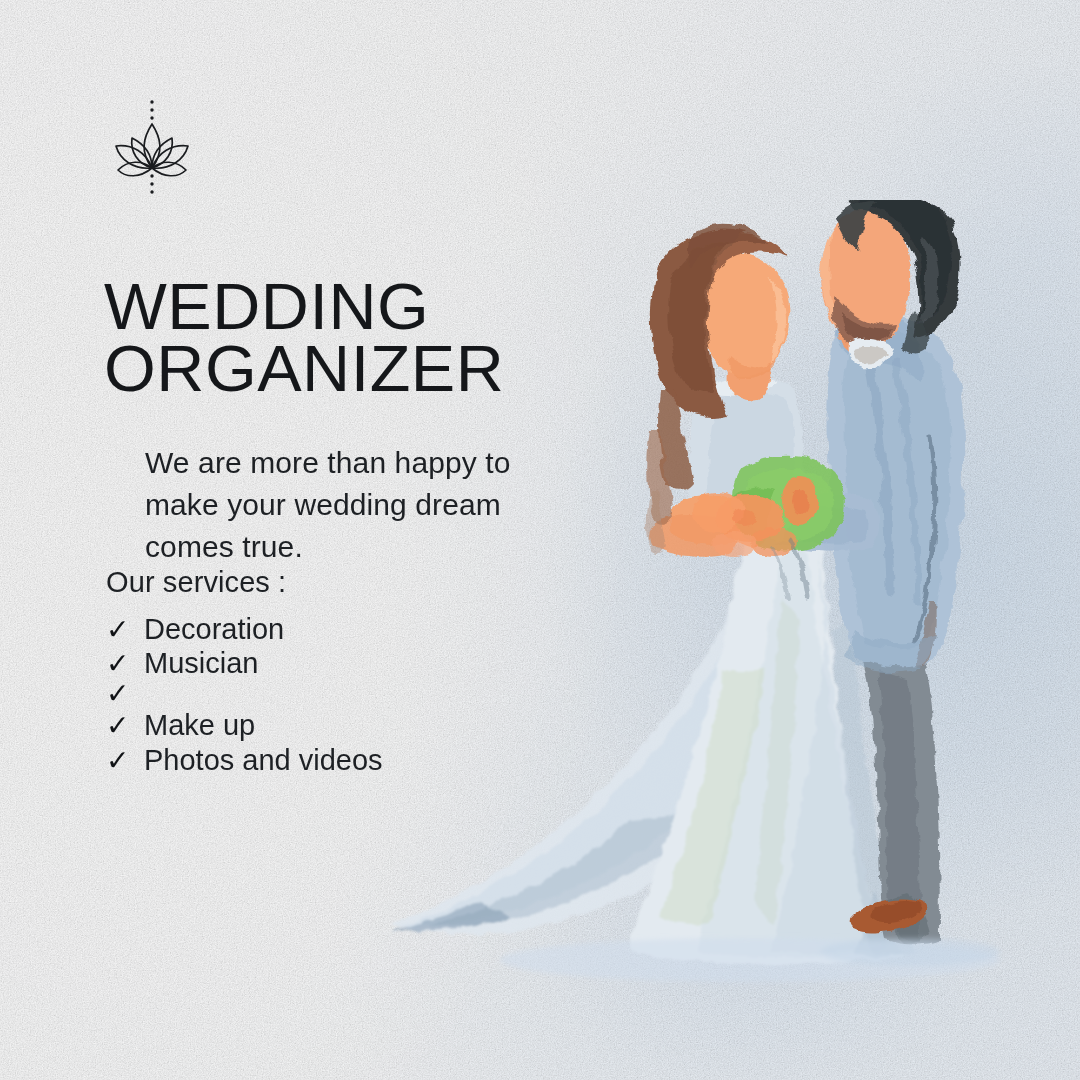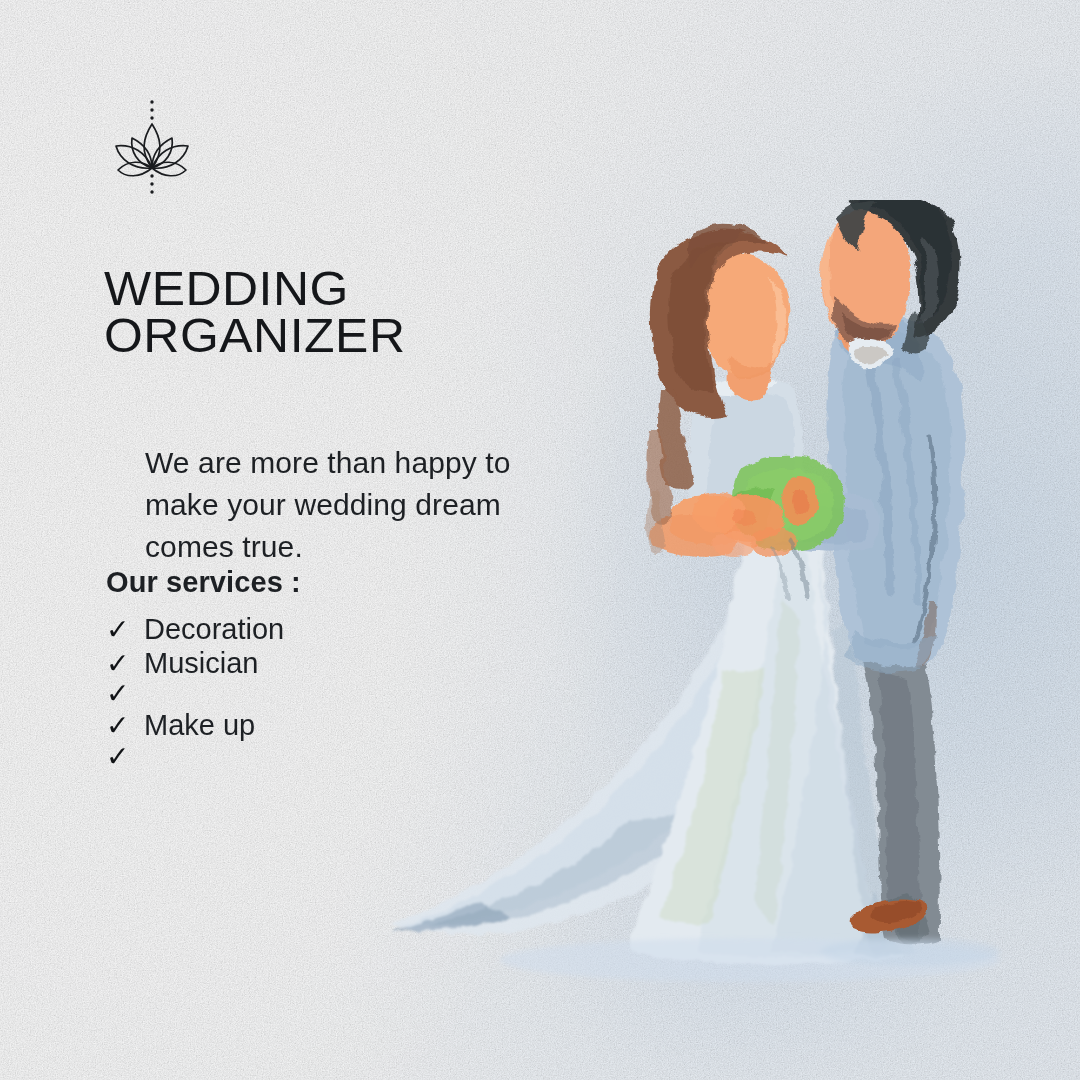--- a/index.html
+++ b/index.html
@@ -58,21 +58,21 @@
 
   
   .headline {
     position: absolute;
     left: 104px;
     top: 234px;
     width: 470px;
     color: #15171a;
     font-family: "Liberation Sans", sans-serif;
     font-weight: 300;
-    font-size: 48px;
+    font-size: 64px;
     line-height: 0.94;
     letter-spacing: 0.5px;
   }
   .headline .ln {
     display: block;
     transform: scaleX(1.04);
     transform-origin: left center;
     white-space: nowrap;
   }
   .headline .ln + .ln { margin-top: 2px; }
@@ -91,21 +91,21 @@
     margin-left: 39px;
   }
 
   
   .services-heading {
     position: absolute;
     left: 106px;
     top: 566px;
     color: #1d2024;
     font-size: 29px;
-    font-weight: 700;
+    font-weight: 400;
     letter-spacing: 0.1px;
   }
   .services-list {
     position: absolute;
     left: 106px;
     top: 612px;
     margin: 0;
     padding: 0;
     list-style: none;
     color: #1d2024;
@@ -374,16 +374,17 @@
     </li>
     <li>
       <span class="tick">✓</span>
     </li>
     <li>
       <span class="tick">✓</span>
       <span>Make up</span>
     </li>
     <li>
       <span class="tick">✓</span>
+      <span>Photos and videos</span>
     </li>
   </ul>
 
 </div>
 
 </body></html>

